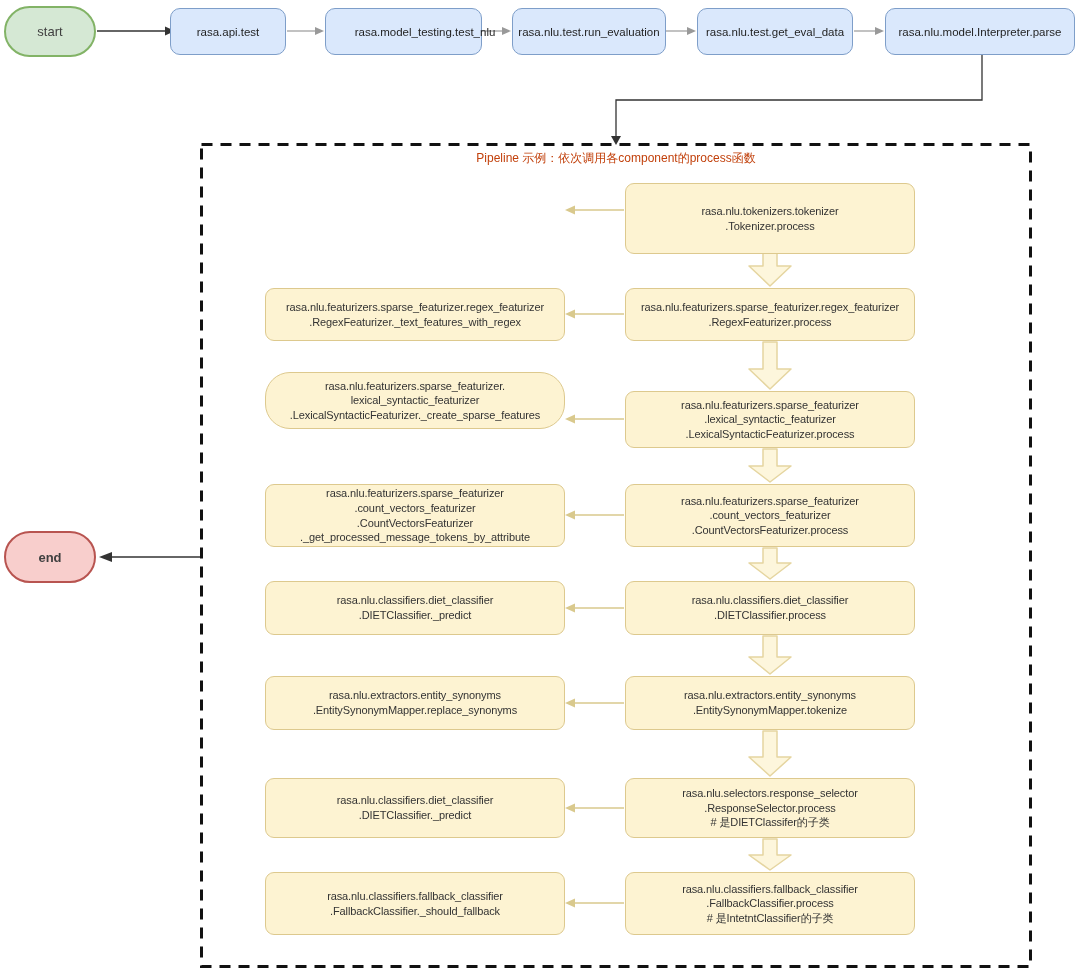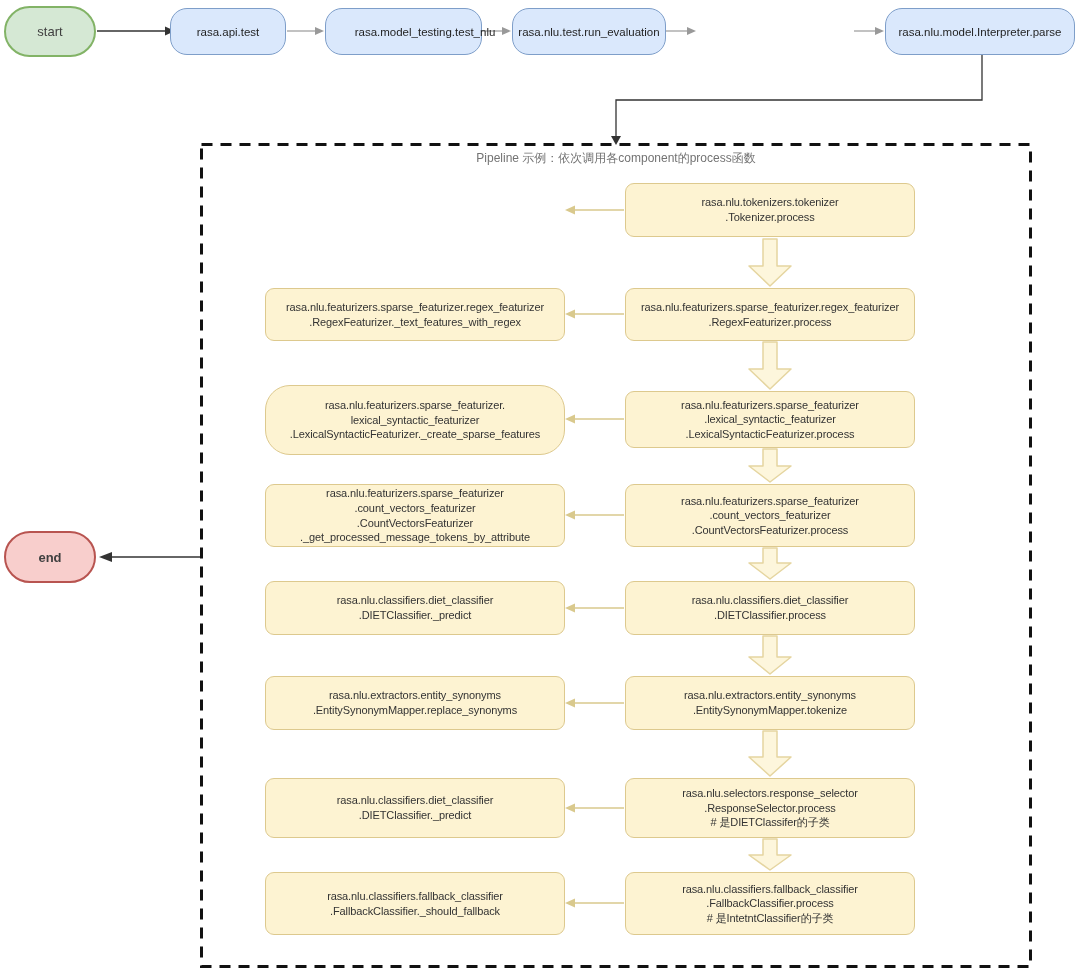--- a/index.html
+++ b/index.html
@@ -9,31 +9,31 @@
   }
   svg.connectors{position:absolute;left:0;top:0;pointer-events:none;}
   .node{
     position:absolute;box-sizing:border-box;display:flex;align-items:center;justify-content:center;
     text-align:center;
   }
   .pill{border-radius:27px;font-size:13px;color:#404040;}
   .start{background:#d5e8d4;border:2px solid #82b366;}
   .end{background:#f8cecc;border:2px solid #b85450;font-weight:bold;}
   .step{
-    background:#dae8fc;border:1px solid #7e9ec9;border-radius:17px;
+    background:#dae8fc;border:1px solid #7e9ec9;border-radius:10px;
     font-size:11.5px;color:#1f1f1f;
   }
   .ybox{
     background:#fdf3d2;border:1px solid #ddc98e;border-radius:9px;
     font-size:11px;line-height:1.32;color:#333;flex-direction:column;padding:2px;
   }
   .ybox div{white-space:nowrap;letter-spacing:-0.1px;}
   .pipeline-title{
     position:absolute;left:200px;top:150px;width:832px;text-align:center;
-    font-size:12px;color:#737373;
+    font-size:12px;color:#c2410c;
   }
 </style>
 </head>
 <body>
 
 <div class="canvas">
 
   <svg class="connectors" width="1080" height="973" viewBox="0 0 1080 973" aria-hidden="true">
 
     <rect x="201.5" y="144.5" width="829" height="822" fill="none" stroke="#111111" stroke-width="3" stroke-dasharray="11 8"></rect>
@@ -106,45 +106,48 @@
 
   <div class="node step" style="left:170px;top:8px;width:116px;height:47px;">
     <span>rasa.api.test</span>
   </div>
   <div class="node step" style="left:325px;top:8px;width:157px;height:47px;padding-left:43px;">
     <span>rasa.model_testing.test_nlu</span>
   </div>
   <div class="node step" style="left:512px;top:8px;width:154px;height:47px;">
     <span>rasa.nlu.test.run_evaluation</span>
   </div>
+  <div class="node step" style="left:697px;top:8px;width:156px;height:47px;">
+    <span>rasa.nlu.test.get_eval_data</span>
+  </div>
   <div class="node step" style="left:885px;top:8px;width:190px;height:47px;">
     <span>rasa.nlu.model.Interpreter.parse</span>
   </div>
 
   <div class="node pill end" style="left:4px;top:531px;width:92px;height:52px;">
     <span>end</span>
   </div>
 
   <div class="pipeline-title">Pipeline 示例：依次调用各component的process函数</div>
 
-  <div class="node ybox" style="left:625px;top:183px;width:290px;height:54px;">
+  <div class="node ybox" style="left:625px;top:183px;width:290px;height:71px;">
     <div>rasa.nlu.tokenizers.tokenizer</div>
     <div>.Tokenizer.process</div>
   </div>
 
   <div class="node ybox" style="left:265px;top:288px;width:300px;height:53px;">
     <div>rasa.nlu.featurizers.sparse_featurizer.regex_featurizer</div>
     <div>.RegexFeaturizer._text_features_with_regex</div>
   </div>
   <div class="node ybox" style="left:625px;top:288px;width:290px;height:53px;">
     <div>rasa.nlu.featurizers.sparse_featurizer.regex_featurizer</div>
     <div>.RegexFeaturizer.process</div>
   </div>
 
-  <div class="node ybox" style="left:265px;top:385px;width:300px;height:70px;border-radius:25px;">
+  <div class="node ybox" style="left:265px;top:372px;width:300px;height:57px;border-radius:25px;">
     <div>rasa.nlu.featurizers.sparse_featurizer.</div>
     <div>lexical_syntactic_featurizer</div>
     <div>.LexicalSyntacticFeaturizer._create_sparse_features</div>
   </div>
   <div class="node ybox" style="left:625px;top:391px;width:290px;height:57px;">
     <div>rasa.nlu.featurizers.sparse_featurizer</div>
     <div>.lexical_syntactic_featurizer</div>
     <div>.LexicalSyntacticFeaturizer.process</div>
   </div>
 

